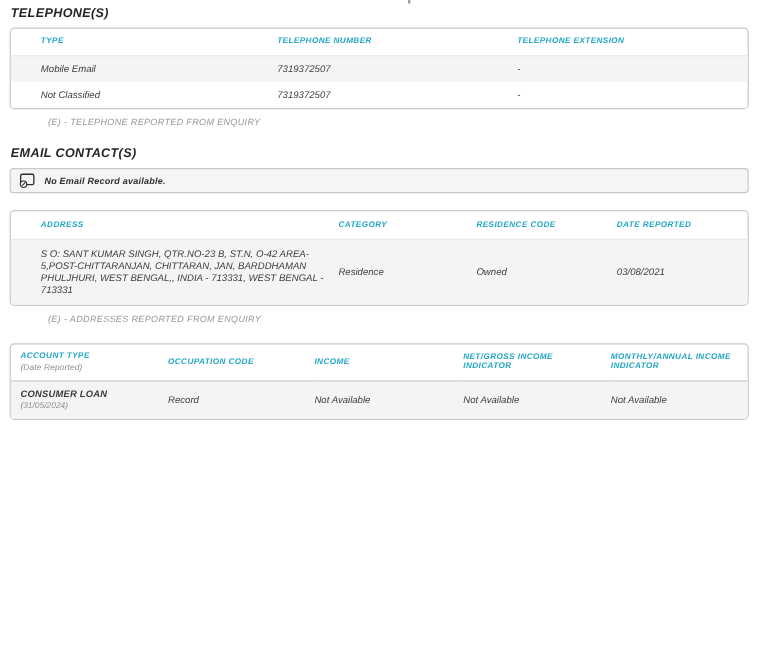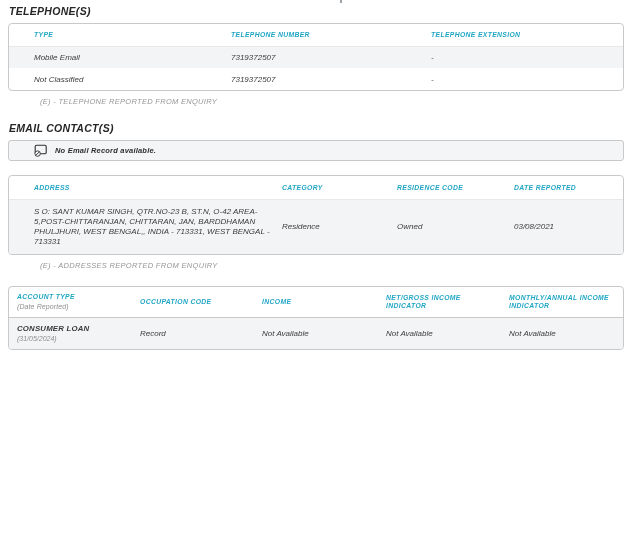--- a/index.html
+++ b/index.html
@@ -51,21 +51,21 @@
 
   .footnote {
     font-size: 7.5px; color: #979797; letter-spacing: 0.3px;
     margin: 6px 0 0 1px; text-transform: uppercase; padding-left: 31px;
   }
 
   
   .email-box {
     height: 21px; display: flex; align-items: center;
     background: #f4f5f7; border: 1px solid #c9c9c9; border-radius: 3px;
-    padding-left: 25px;
+    padding-left: 7px;
   }
   .email-box .msg {
     font-size: 7.5px; font-weight: bold; color: #2e2e2e;
     margin-left: 7px; letter-spacing: 0.2px;
   }
   .email-icon { width: 14px; height: 13px; display: inline-flex; }
 
   
   .addr-table th { height: 23px; border-bottom: 1px solid #e6e8ea; }
   .addr-table td { font-size: 8px; color: #3c3c3c; }

